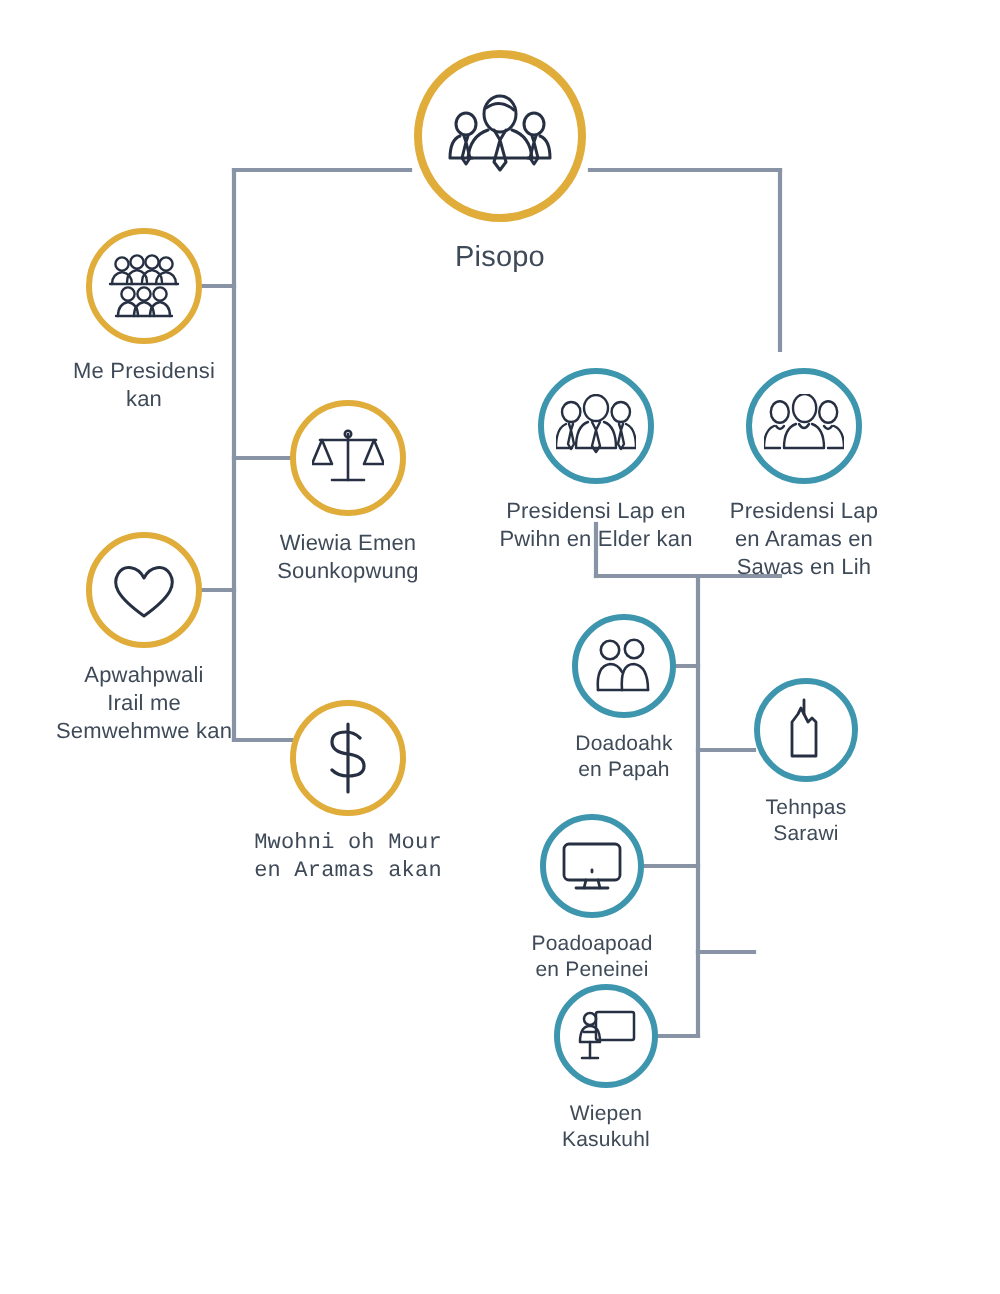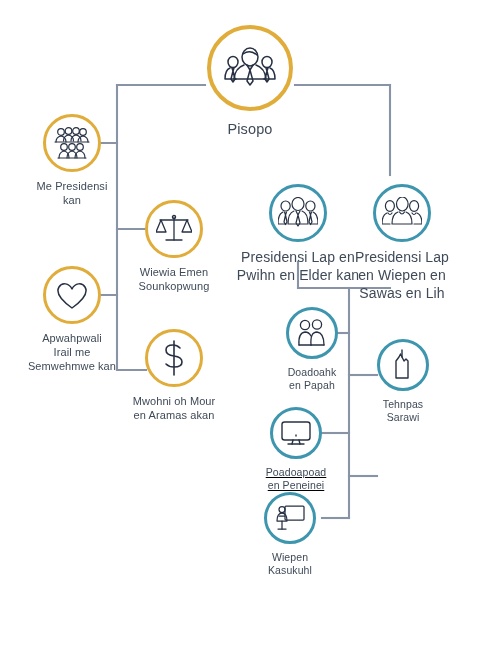--- a/index.html
+++ b/index.html
@@ -47,21 +47,21 @@
     line-height:1.28;
     letter-spacing:0.1px;
     white-space:pre-line;
   }
   
   .n-root .ring{width:86px;height:86px;border:4px solid var(--gold);}
   .n-root .node-label{font-size:14.5px;margin-top:9px;}
   .n-gold .ring{width:58px;height:58px;border:3px solid var(--gold);}
   .n-gold .node-label{font-size:11px;}
   .n-teal .ring{width:58px;height:58px;border:3px solid var(--teal);}
-  .n-teal .node-label{font-size:14px;}
+  .n-teal .node-label{font-size:11px;}
   .n-teal-sm .ring{width:52px;height:52px;border:3px solid var(--teal);}
   .n-teal-sm .node-label{font-size:10.5px;}
 </style>
 </head>
 <body>
 
 <div id="chart-root">
 
   <svg class="conn-layer" viewBox="0 0 500 647" width="500" height="647" aria-hidden="true">
     <g fill="none" stroke="#8894a6" stroke-width="2.1" stroke-linecap="square">
@@ -164,21 +164,21 @@
             <path d="M10,27 h16"></path>
             <circle cx="18" cy="4" r="1.6"></circle>
           </g>
         </svg>
       </span>
     </div>
     <div class="node-label">Wiewia Emen
 Sounkopwung</div>
   </div>
 
-  <div class="node n-gold" style="left:174px; top:329px;">
+  <div class="node n-gold" style="left:174px; top:350px;font-family:Liberation Mono, monospace;">
     <div class="ring" style="--gold:#E0AC3A; border-color:#E0AC3A;">
       <span>
         <svg width="30" height="38" viewBox="0 0 30 38">
           <g fill="none" stroke="#273043" stroke-width="1.6" stroke-linecap="round" stroke-linejoin="round">
             <path d="M21,9 q-3,-3 -7,-3 q-7,0 -7,5 q0,5 8,6 q8,1 8,6 q0,5 -8,5 q-5,0 -8,-3"></path>
             <path d="M15,2 v34"></path>
           </g>
         </svg>
       </span>
     </div>
@@ -220,21 +220,21 @@
             <path d="M5,16 q-5,2 -5,11 h8"></path>
             <path d="M6,16 q2,3 4,0"></path>
             <path d="M27.6,9 a4.5,5.4 0 0 1 9,0 a4.5,5.4 0 0 1 -9,0z"></path>
             <path d="M35,16 q5,2 5,11 h-8"></path>
             <path d="M30,16 q2,3 4,0"></path>
           </g>
         </svg>
       </span>
     </div>
     <div class="node-label">Presidensi Lap
-en Wiepen en
+en Aramas en
 Sawas en Lih</div>
   </div>
 
   <div class="node n-teal-sm" style="left:312px; top:307px;">
     <div class="ring" style="--teal:#3E96AE; border-color:#3E96AE;">
       <span>
         <svg width="34" height="30" viewBox="0 0 34 30">
           <g fill="none" stroke="#273043" stroke-width="1.3" stroke-linecap="round" stroke-linejoin="round">
             <circle cx="10" cy="7" r="4.6"></circle>
             <circle cx="22" cy="6.5" r="4.6"></circle>
@@ -258,39 +258,39 @@
             <path d="M7,29 v-17 l3,-4 l1.5,-3 l1.5,3 l2,4 l2,-2 l2,2 v17z"></path>
             <path d="M13,8 V1"></path>
           </g>
         </svg>
       </span>
     </div>
     <div class="node-label">Tehnpas
 Sarawi</div>
   </div>
 
-  <div class="node n-teal-sm" style="left:296px; top:407px;text-decoration:underline;">
+  <div class="node n-teal-sm" style="left:296px; top:407px;">
     <div class="ring" style="--teal:#3E96AE; border-color:#3E96AE;">
       <span>
         <svg width="32" height="28" viewBox="0 0 32 28">
           <g fill="none" stroke="#273043" stroke-width="1.4" stroke-linecap="round" stroke-linejoin="round">
             <rect x="2" y="3" width="28" height="18" rx="2.5"></rect>
             <path d="M13,21 l-1,4 M19,21 l1,4"></path>
             <path d="M8,25 h16"></path>
             <path d="M16,17 v-1"></path>
           </g>
         </svg>
       </span>
     </div>
     <div class="node-label">Poadoapoad
 en Peneinei</div>
   </div>
 
 
-  <div class="node n-teal-sm" style="left:290px; top:492px;">
+  <div class="node n-teal-sm" style="left:303px; top:492px;">
     <div class="ring" style="--teal:#3E96AE; border-color:#3E96AE;">
       <span>
         <svg width="32" height="28" viewBox="0 0 32 28">
           <g fill="none" stroke="#273043" stroke-width="1.25" stroke-linecap="round" stroke-linejoin="round">
             <rect x="11" y="2" width="19" height="14" rx="1"></rect>
             <circle cx="8" cy="5.5" r="3"></circle>
             <path d="M3,17 q0,-8 5,-8 q5,0 5,8z"></path>
             <path d="M8,17 v8"></path>
             <path d="M4,25 h8"></path>
             <path d="M5,12 h6"></path>

